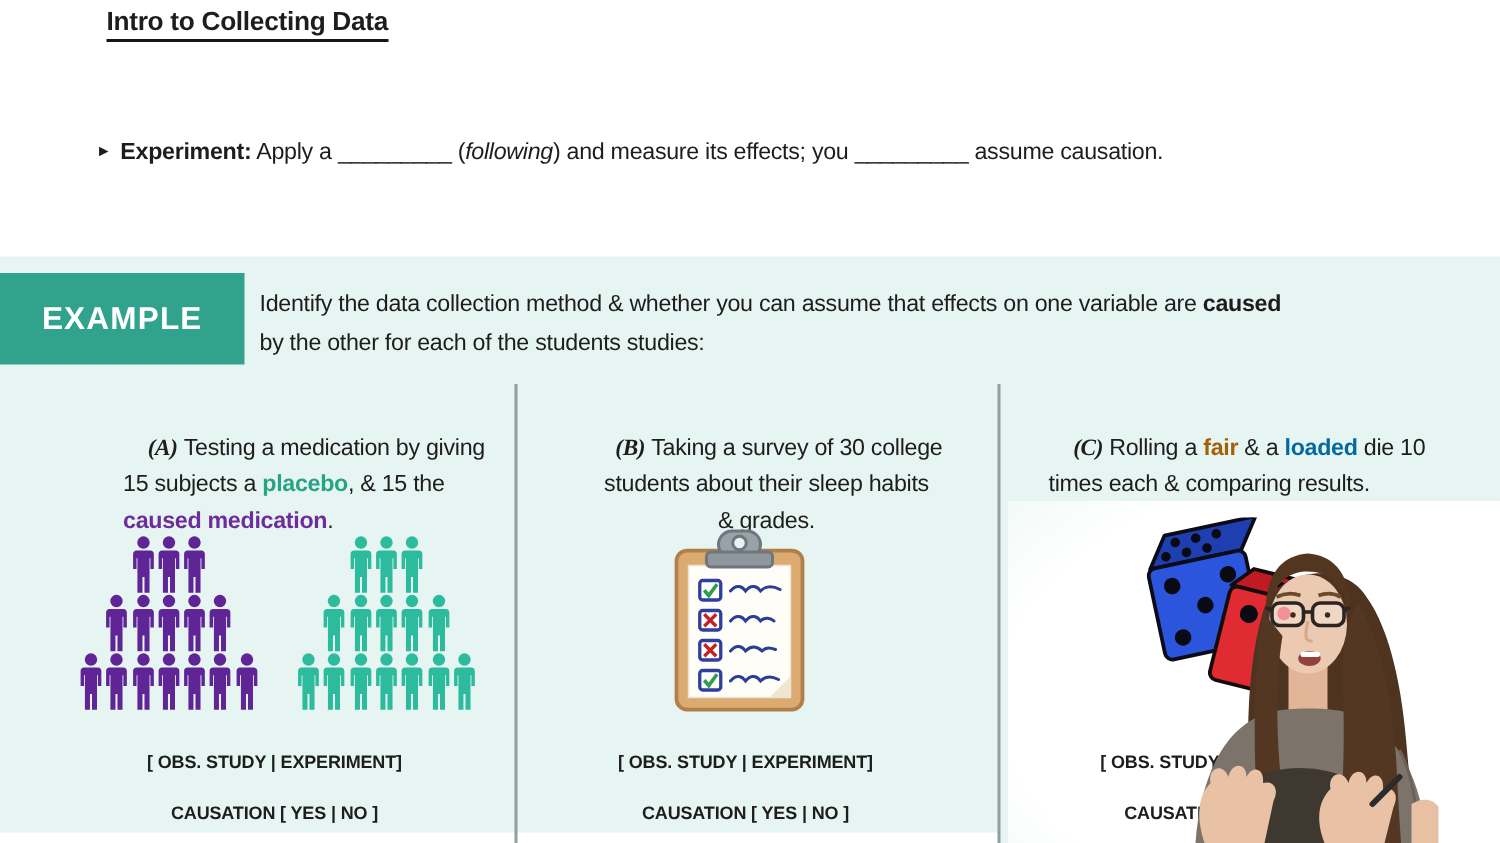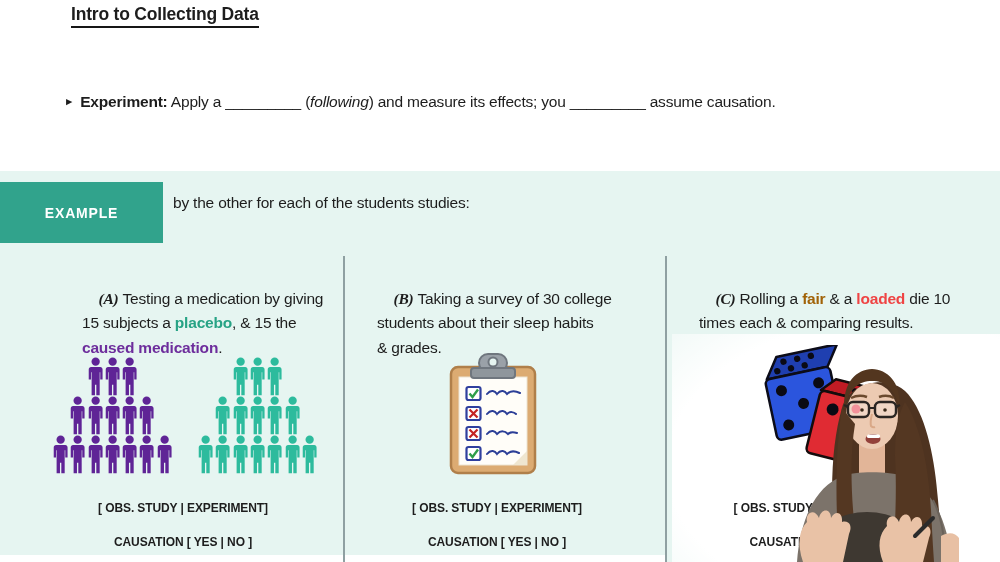--- a/index.html
+++ b/index.html
@@ -17,21 +17,21 @@
   .bullet-line{left:42px;top:46px;font-size:15.5px;white-space:nowrap;}
   .marker-diamond{font-size:12px;margin-right:9px;position:relative;top:-1px;}
   .sub-line{left:64px;font-size:15.5px;white-space:nowrap;}
   .marker-tri{font-size:10.5px;margin-right:6px;position:relative;top:-2px;}
   .b{font-weight:700;}
   .it{font-style:italic;}
   .mint{left:0;top:171px;width:1000px;height:391px;background:#e6f5f1;}
   .badge{
     left:0;top:182px;width:163px;height:61px;background:#31a38c;
     display:flex;align-items:center;justify-content:center;
-    color:#ffffff;font-weight:700;font-size:14px;letter-spacing:0.8px;
+    color:#ffffff;font-weight:700;font-size:21px;letter-spacing:0.8px;
   }
   .example-text{left:173px;top:190px;width:810px;font-size:15.5px;line-height:25.5px;}
   .divider{top:256px;width:2px;height:306px;background:#8fa0a2;z-index:5;}
   .col-text{
     top:262px;font-size:15.5px;line-height:24.5px;
     white-space:pre-wrap;padding-left:27px;text-indent:-27px;z-index:2;
   }
   .letter{font-family:"Liberation Serif","DejaVu Serif",serif;font-style:italic;font-weight:700;margin-right:4px;}
   .labels{
     top:491px;text-align:center;font-weight:700;font-size:12px;
@@ -60,20 +60,21 @@
   <div class="abs sub-line" style="top:93px;">
     <span class="marker-tri">►</span><span class="b">Experiment:</span><span> Apply a _________ (</span><span class="it">following</span><span>) and measure its effects; you _________ assume causation.</span>
   </div>
 
 
   <div class="abs mint"></div>
 
   <div class="abs badge">EXAMPLE</div>
 
   <div class="abs example-text">
+    <div><span>Identify the data collection method &amp; whether you can assume that effects on one variable are </span><span class="b">caused</span></div>
     <div>by the other for each of the students studies:</div>
   </div>
 
   <div class="abs divider" style="left:343px;"></div>
   <div class="abs divider" style="left:665px;"></div>
 
   <div class="abs col-text" style="left:55px;width:254px;">
     <span class="letter">(A)</span><span>Testing a medication by giving
 15 subjects a </span><span class="b" style="color:#27a385;">placebo</span><span>, &amp; 15 the
 </span><span class="b" style="color:#6d2d9c;">caused medication</span><span>.</span>
@@ -216,21 +217,21 @@
           </svg>
         </div>
       </div>
   </div>
 
   <div class="abs labels" style="left:50px;width:266px;">
     <div>[ OBS. STUDY | EXPERIMENT]</div>
     <div>CAUSATION [ YES | NO ]</div>
   </div>
 
-  <div class="abs col-text" style="left:350px;width:268px;">
+  <div class="abs col-text" style="left:350px;width:268px;text-align:center;">
     <span class="letter">(B)</span><span>Taking a survey of 30 college
 students about their sleep habits
 &amp; grades.</span>
   </div>
 
   <svg class="abs clipboard" width="100" height="128" viewBox="0 0 100 128">
     <rect x="8" y="16" width="84" height="106" rx="7" fill="#dcab72" stroke="#b07f4a" stroke-width="2.5"></rect>
     <rect x="16" y="26" width="68" height="88" fill="#fffdf8" stroke="#ece4d2" stroke-width="1"></rect>
     <path d="M84,100 L84,114 L70,114 Z" fill="#efe6d0"></path>
     <rect x="36" y="3" width="28" height="18" rx="9" fill="#9aa1a8" stroke="#6f767e" stroke-width="2"></rect>
@@ -259,21 +260,21 @@
         </g>
       </g>
   </svg>
 
   <div class="abs labels" style="left:364px;width:266px;">
     <div>[ OBS. STUDY | EXPERIMENT]</div>
     <div>CAUSATION [ YES | NO ]</div>
   </div>
 
   <div class="abs col-text" style="left:672px;width:320px;">
-    <span class="letter">(C)</span><span>Rolling a </span><span class="b" style="color:#a16207;">fair</span><span> &amp; a </span><span class="b" style="color:#ef4444;">loaded</span><span> die 10
+    <span class="letter">(C)</span><span>Rolling a </span><span class="b" style="color:#a16207;">fair</span><span> &amp; a </span><span class="b" style="color:#0369a1;">loaded</span><span> die 10
 times each &amp; comparing results.</span>
   </div>
 
   <div class="abs white-blob"></div>
 
   <div class="abs labels" style="left:702px;width:233px;">
     <div>[ OBS. STUDY | EXPERIMENT]</div>
     <div>CAUSATION [ YES | NO ]</div>
   </div>
 

